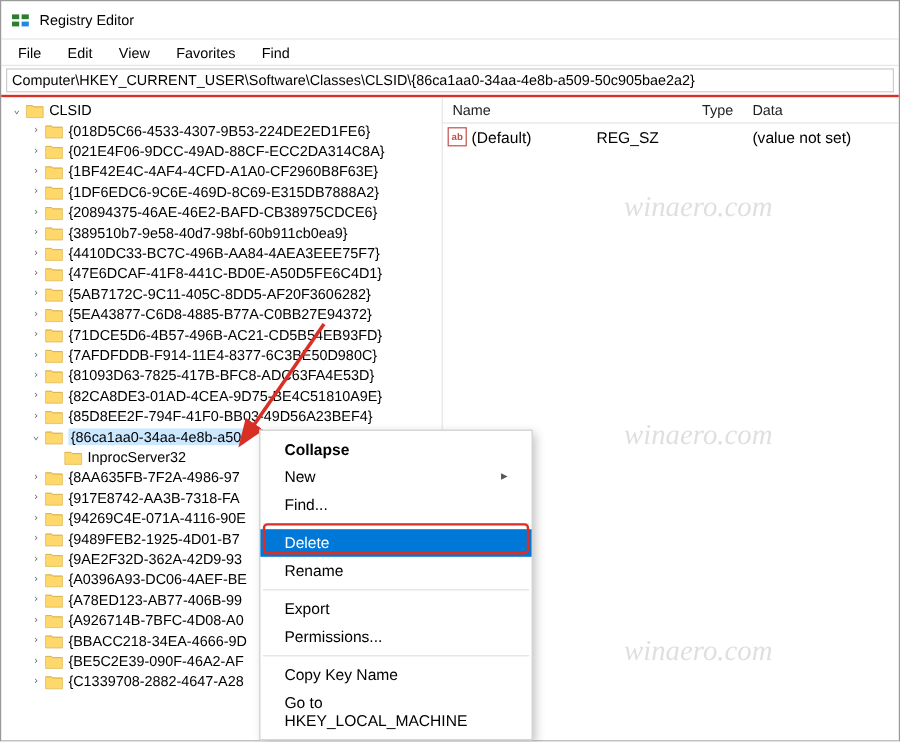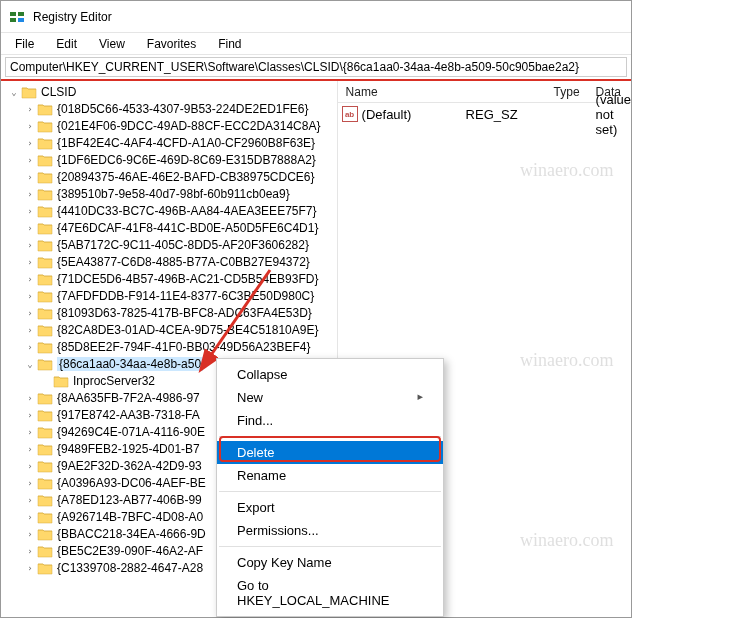--- a/index.html
+++ b/index.html
@@ -7,21 +7,21 @@
     font-family: "Segoe UI", Tahoma, sans-serif;
     font-size: 12px;
     background: #fff;
     width: 750px;
     height: 618px;
     overflow: hidden;
     position: relative;
   }
   .window {
     border: 1px solid #999;
-    width: 632px;
+    width: 750px;
     height: 618px;
     display: flex;
     flex-direction: column;
   }
   .titlebar {
     display: flex;
     align-items: center;
     height: 32px;
     padding: 0 8px;
     gap: 8px;
@@ -179,21 +179,22 @@
     pointer-events: none;
   }
   .arrow {
     position: absolute;
     z-index: 99;
     pointer-events: none;
   }
   .watermark {
     position: absolute;
     color: rgba(128,128,128,.25);
-    font-size: 18px;
+    font-size: 24px;
+    font-style: italic;
     font-family: Georgia, serif;
     z-index: 5;
     pointer-events: none;
   }
 </style>
 </head>
 <body>
 
 <div class="window">
   <div class="titlebar">
@@ -496,21 +497,21 @@
           <span class="cell cell-name">(Default)</span>
           <span class="cell cell-type">REG_SZ</span>
           <span class="cell cell-data">(value not set)</span>
         </div>
       </div>
     </div>
   </div>
 </div>
 
 <div class="ctxmenu">
-  <div class="ctxitem" style="font-weight:400">Collapse</div>
+  <div class="ctxitem" style="font-weight:700">Collapse</div>
   <div class="ctxitem hassub">New</div>
   <div class="ctxitem">Find...</div>
   <div class="ctxsep"></div>
   <div class="ctxitem sel">Delete</div>
   <div class="ctxitem">Rename</div>
   <div class="ctxsep"></div>
   <div class="ctxitem">Export</div>
   <div class="ctxitem">Permissions...</div>
   <div class="ctxsep"></div>
   <div class="ctxitem">Copy Key Name</div>

